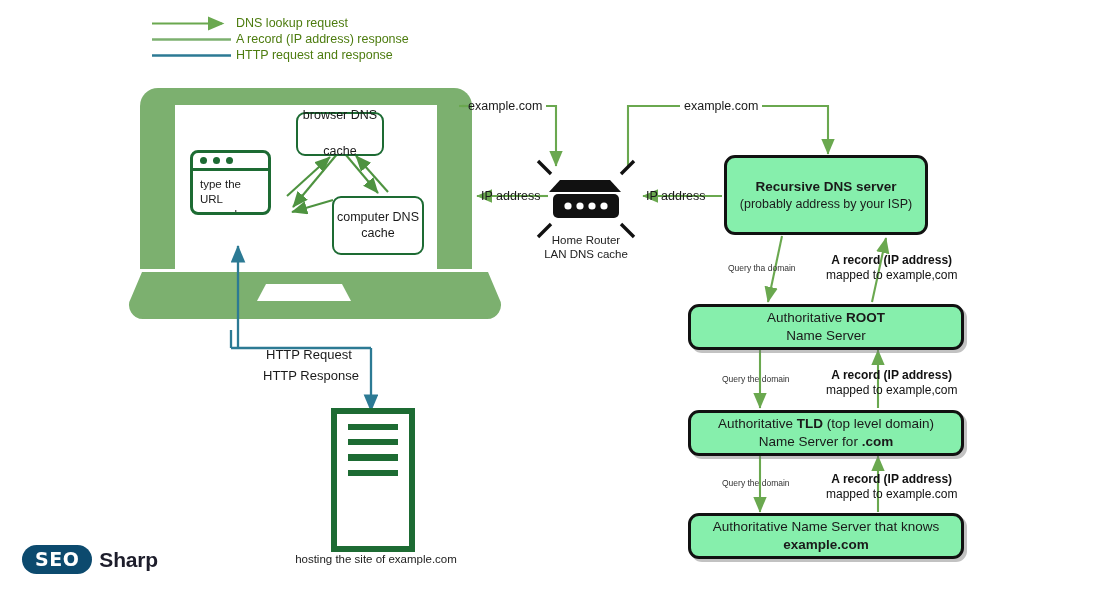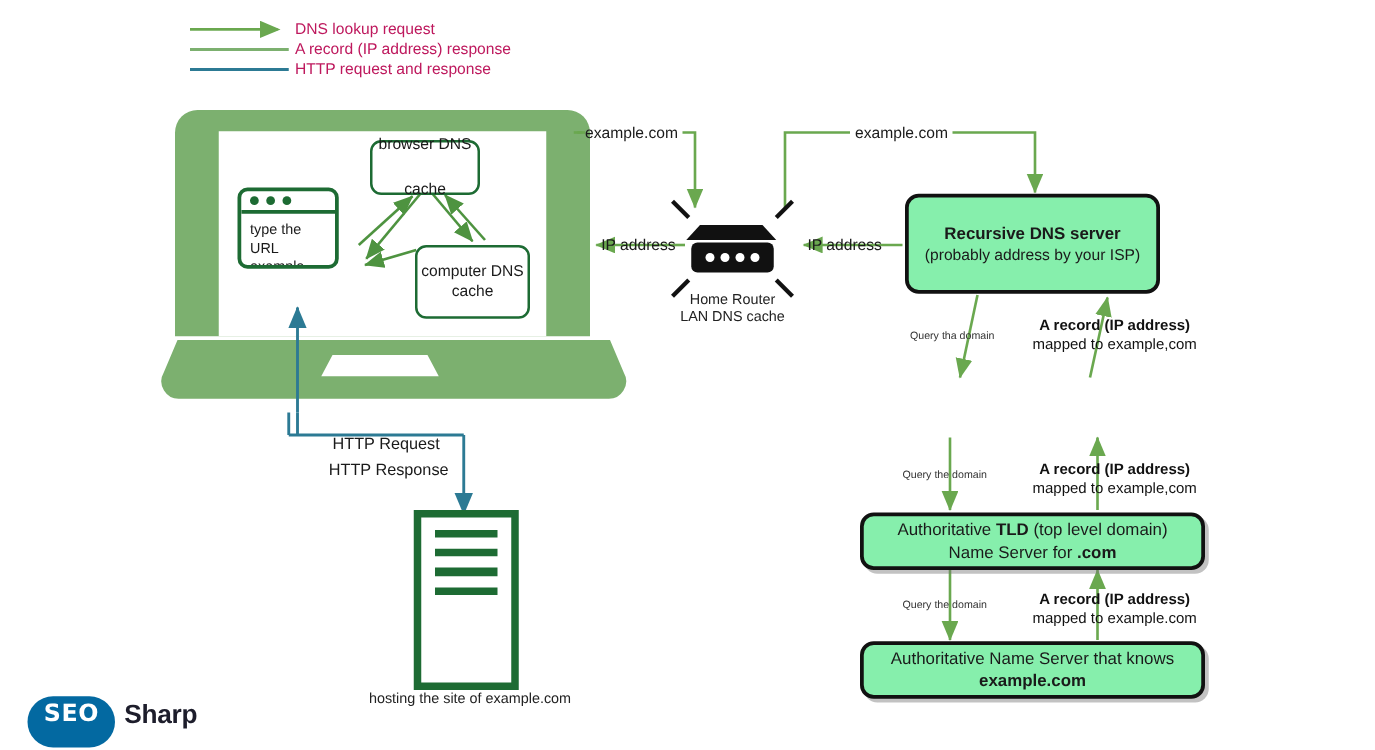--- a/index.html
+++ b/index.html
@@ -9,21 +9,21 @@
     font-family:"Liberation Sans", sans-serif;
     overflow:hidden;
     position:relative;
   }
   #stage{position:absolute;left:0;top:0;width:1100px;height:600px;}
   svg.layer{position:absolute;left:0;top:0;width:1100px;height:600px;}
 
   .txt{position:absolute;color:#1a1a1a;line-height:1.22;}
 
   
-  .legend-label{font-size:12.5px;color:#be185d;white-space:nowrap;}
+  .legend-label{font-size:12.5px;color:#4d7c0f;white-space:nowrap;}
 
   
   .boxlabel{position:absolute;display:flex;align-items:center;justify-content:center;
             text-align:center;box-sizing:border-box;}
   .greenbox{border:2.5px solid #1d6b33;border-radius:9px;background:#ffffff;
             font-size:12.5px;color:#1a1a1a;line-height:1.25;}
   .blackbox{border:3px solid #111111;border-radius:11px;background:#86efac;
             font-size:13.5px;color:#1a1a1a;line-height:1.3;}
   .blackbox.shadow{box-shadow:3px 3px 0 rgba(120,120,120,.45);}
 
@@ -36,23 +36,23 @@
   
   #browser-window{position:absolute;border:3px solid #1d6b33;border-radius:8px;background:#fff;
                   box-sizing:border-box;overflow:hidden;}
   #browser-titlebar{height:18px;border-bottom:3px solid #1d6b33;display:flex;align-items:center;
                     padding-left:7px;gap:6px;box-sizing:border-box;}
   .dot{width:7px;height:7px;border-radius:50%;background:#1d6b33;}
   #browser-body{padding:6px 7px 4px 7px;font-size:11.5px;line-height:1.3;color:#1a1a1a;}
 
   
   #logo{position:absolute;display:flex;align-items:center;gap:7px;}
-  #logo-pill{background:#0369a1;border-radius:999px;padding:3px 13px 16px 13px;
+  #logo-pill{background:#0c4a6e;border-radius:999px;padding:3px 13px 4px 13px;
              color:#ffffff;font-size:19px;font-weight:bold;letter-spacing:.5px;
-             position:relative;font-family:"DejaVu Sans",sans-serif;margin-top:12px;}
+             position:relative;font-family:"DejaVu Sans",sans-serif;}
   #logo-word{color:#1d1d2b;font-size:21px;font-weight:bold;letter-spacing:-.2px;}
 </style>
 </head>
 <body>
 
 <div id="stage">
 
   <svg class="layer" viewBox="0 0 1100 600">
     <defs>
       <marker id="ahGreen" markerWidth="9" markerHeight="9" refX="7.2" refY="3.2" orient="auto" markerUnits="strokeWidth">
@@ -232,20 +232,26 @@
     <div style="font-weight:bold;">Recursive DNS server</div>
     <div style="font-size:12.5px;">(probably address by your ISP)</div>
   </div>
 
   <div class="smalllabel" style="left:728px;top:263px;">Query tha domain</div>
   <div class="reclabel" style="left:826px;top:253px;">
     <b>A record (IP address)</b>
     <div style="font-weight:normal;">mapped to example,com</div>
   </div>
 
+  <div class="boxlabel blackbox shadow" style="left:688px;top:304px;width:276px;height:46px;flex-direction:column;">
+    <div>
+      <span>Authoritative </span><b>ROOT</b>
+    </div>
+    <div>Name Server</div>
+  </div>
 
   <div class="smalllabel" style="left:722px;top:374px;">Query the domain</div>
   <div class="reclabel" style="left:826px;top:368px;">
     <b>A record (IP address)</b>
     <div style="font-weight:normal;">mapped to example,com</div>
   </div>
 
   <div class="boxlabel blackbox shadow" style="left:688px;top:410px;width:276px;height:46px;flex-direction:column;">
     <div>
       <span>Authoritative </span><b>TLD</b><span> (top level domain)</span>

